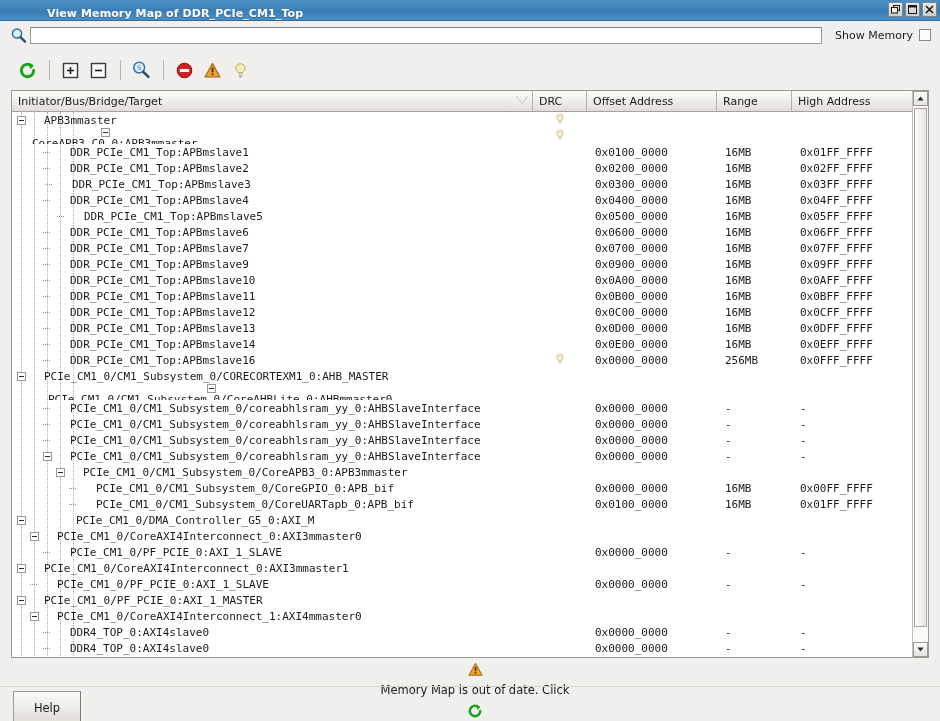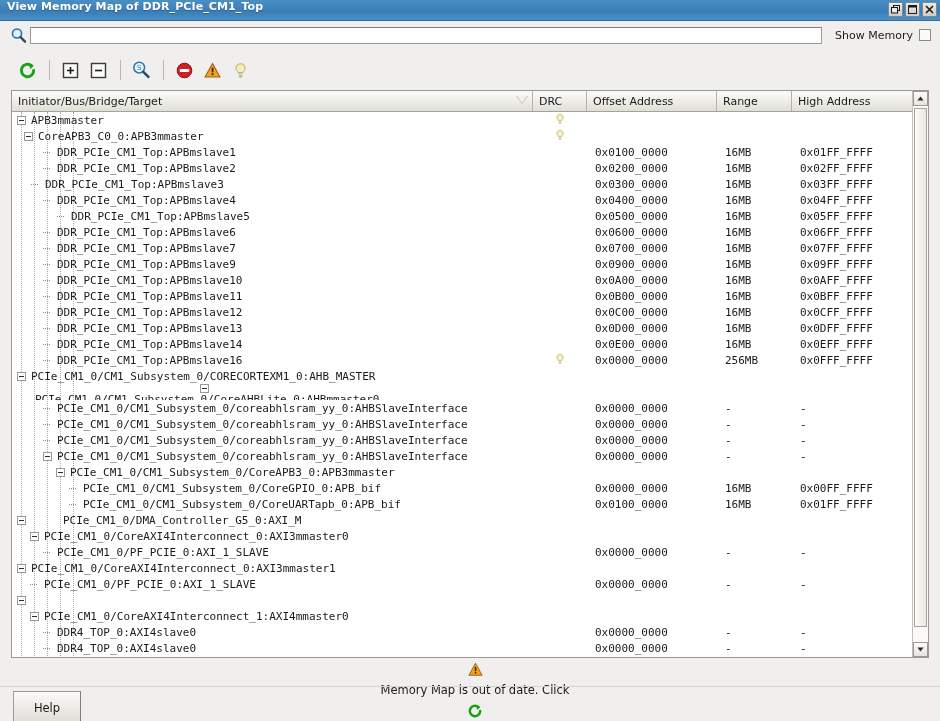--- a/index.html
+++ b/index.html
@@ -15,22 +15,23 @@
     background: #f0efed;
     box-sizing: border-box;
   }
 
   
   .titlebar {
     position: absolute; left: 0; top: 0;
     width: 940px; height: 21px;
     background: linear-gradient(to bottom, #4a8fc4 0%, #3d81ba 45%, #3a7cb5 55%, #4b90c6 100%);
     border-bottom: 1px solid #2d6da3;
-    display: flex; align-items: flex-start;
-    box-sizing: border-box;
+    display: flex; align-items: flex-end;
+    box-sizing: border-box;
+    padding-left: 40px;
   }
   .titlebar-text {
     color: #ffffff;
     font-size: 11px;
     font-weight: bold;
     padding-left: 7px;
     letter-spacing: 0.1px;
     white-space: nowrap;
     text-shadow: 0 1px 0 rgba(0,0,0,0.25);
   }
@@ -197,21 +198,21 @@
   }
   .leafmark {
     width: 9px; height: 9px; flex: 0 0 auto;
     position: relative;
   }
   .leafmark::before{
     content:""; position:absolute; left:0px; top:4px;
     width:7px; height:1px;
     border-top:1px dotted #8c8c86;
   }
-  .nm-label { margin-left: 5px; }
+  .nm-label { margin-left: 18px; }
 
   
   .vguide {
     position: absolute;
     top: 0; bottom: 0;
     width: 1px;
     border-left: 1px dotted #adadA6;
   }
 
   
@@ -408,21 +409,21 @@
                 <rect x="6.7" y="12.6" width="3.6" height="1.3" fill="#bfbfb5"></rect>
                 <rect x="7.3" y="14.1" width="2.4" height="1.1" fill="#a5a59c"></rect>
               </svg></span>
           </div>
           <div class="cell c-off"></div>
           <div class="cell c-rng"></div>
           <div class="cell c-high"></div>
         </div>
         <div class="row">
           <div class="cell c-name">
-            <div class="nm" style="padding-left: 12px;">
+            <div class="nm" style="padding-left: 2px; flex-direction: column;">
               <span class="toggle"></span>
               <span class="nm-label">CoreAPB3_C0_0:APB3mmaster</span>
             </div>
           </div>
           <div class="cell c-drc">
             <span><svg width="12" height="14" viewBox="0 0 17 17">
                 <path d="M8.5 1.8 C5.6 1.8 3.9 3.9 3.9 6.2 C3.9 8.2 5.4 9.2 6.1 10.6 L10.9 10.6 C11.6 9.2 13.1 8.2 13.1 6.2 C13.1 3.9 11.4 1.8 8.5 1.8 Z" fill="#f7efbb" stroke="#bdad62" stroke-width="1"></path>
                 <rect x="6.2" y="10.9" width="4.6" height="1.4" fill="#d6d6cc"></rect>
                 <rect x="6.7" y="12.6" width="3.6" height="1.3" fill="#bfbfb5"></rect>
                 <rect x="7.3" y="14.1" width="2.4" height="1.1" fill="#a5a59c"></rect>
@@ -451,21 +452,21 @@
               <span class="nm-label">DDR_PCIe_CM1_Top:APBmslave2</span>
             </div>
           </div>
           <div class="cell c-drc"></div>
           <div class="cell c-off">0x0200_0000</div>
           <div class="cell c-rng">16MB</div>
           <div class="cell c-high">0x02FF_FFFF</div>
         </div>
         <div class="row">
           <div class="cell c-name">
-            <div class="nm" style="padding-left: 19px;">
+            <div class="nm" style="padding-left: 33px;">
               <span class="leafmark"></span>
               <span class="nm-label">DDR_PCIe_CM1_Top:APBmslave3</span>
             </div>
           </div>
           <div class="cell c-drc"></div>
           <div class="cell c-off">0x0300_0000</div>
           <div class="cell c-rng">16MB</div>
           <div class="cell c-high">0x03FF_FFFF</div>
         </div>
         <div class="row">
@@ -772,20 +773,21 @@
           </div>
           <div class="cell c-drc"></div>
           <div class="cell c-off">0x0000_0000</div>
           <div class="cell c-rng">-</div>
           <div class="cell c-high">-</div>
         </div>
         <div class="row">
           <div class="cell c-name">
             <div class="nm" style="padding-left: 5px;">
               <span class="toggle"></span>
+              <span class="nm-label">PCIe_CM1_0/PF_PCIE_0:AXI_1_MASTER</span>
             </div>
           </div>
           <div class="cell c-drc"></div>
           <div class="cell c-off"></div>
           <div class="cell c-rng"></div>
           <div class="cell c-high"></div>
         </div>
         <div class="row">
           <div class="cell c-name">
             <div class="nm" style="padding-left: 18px;">

